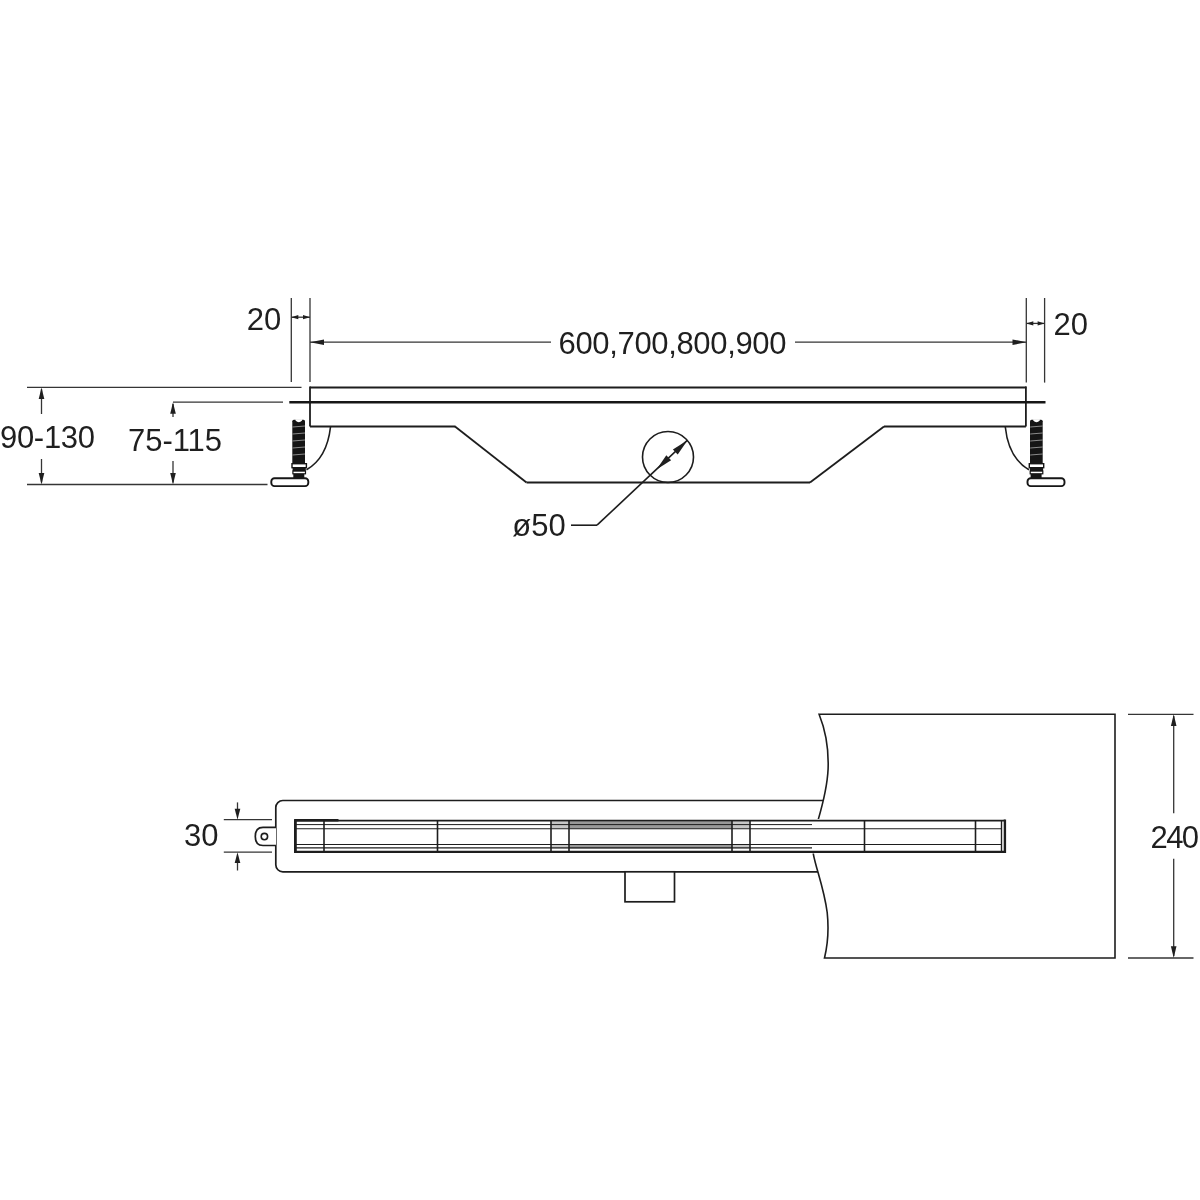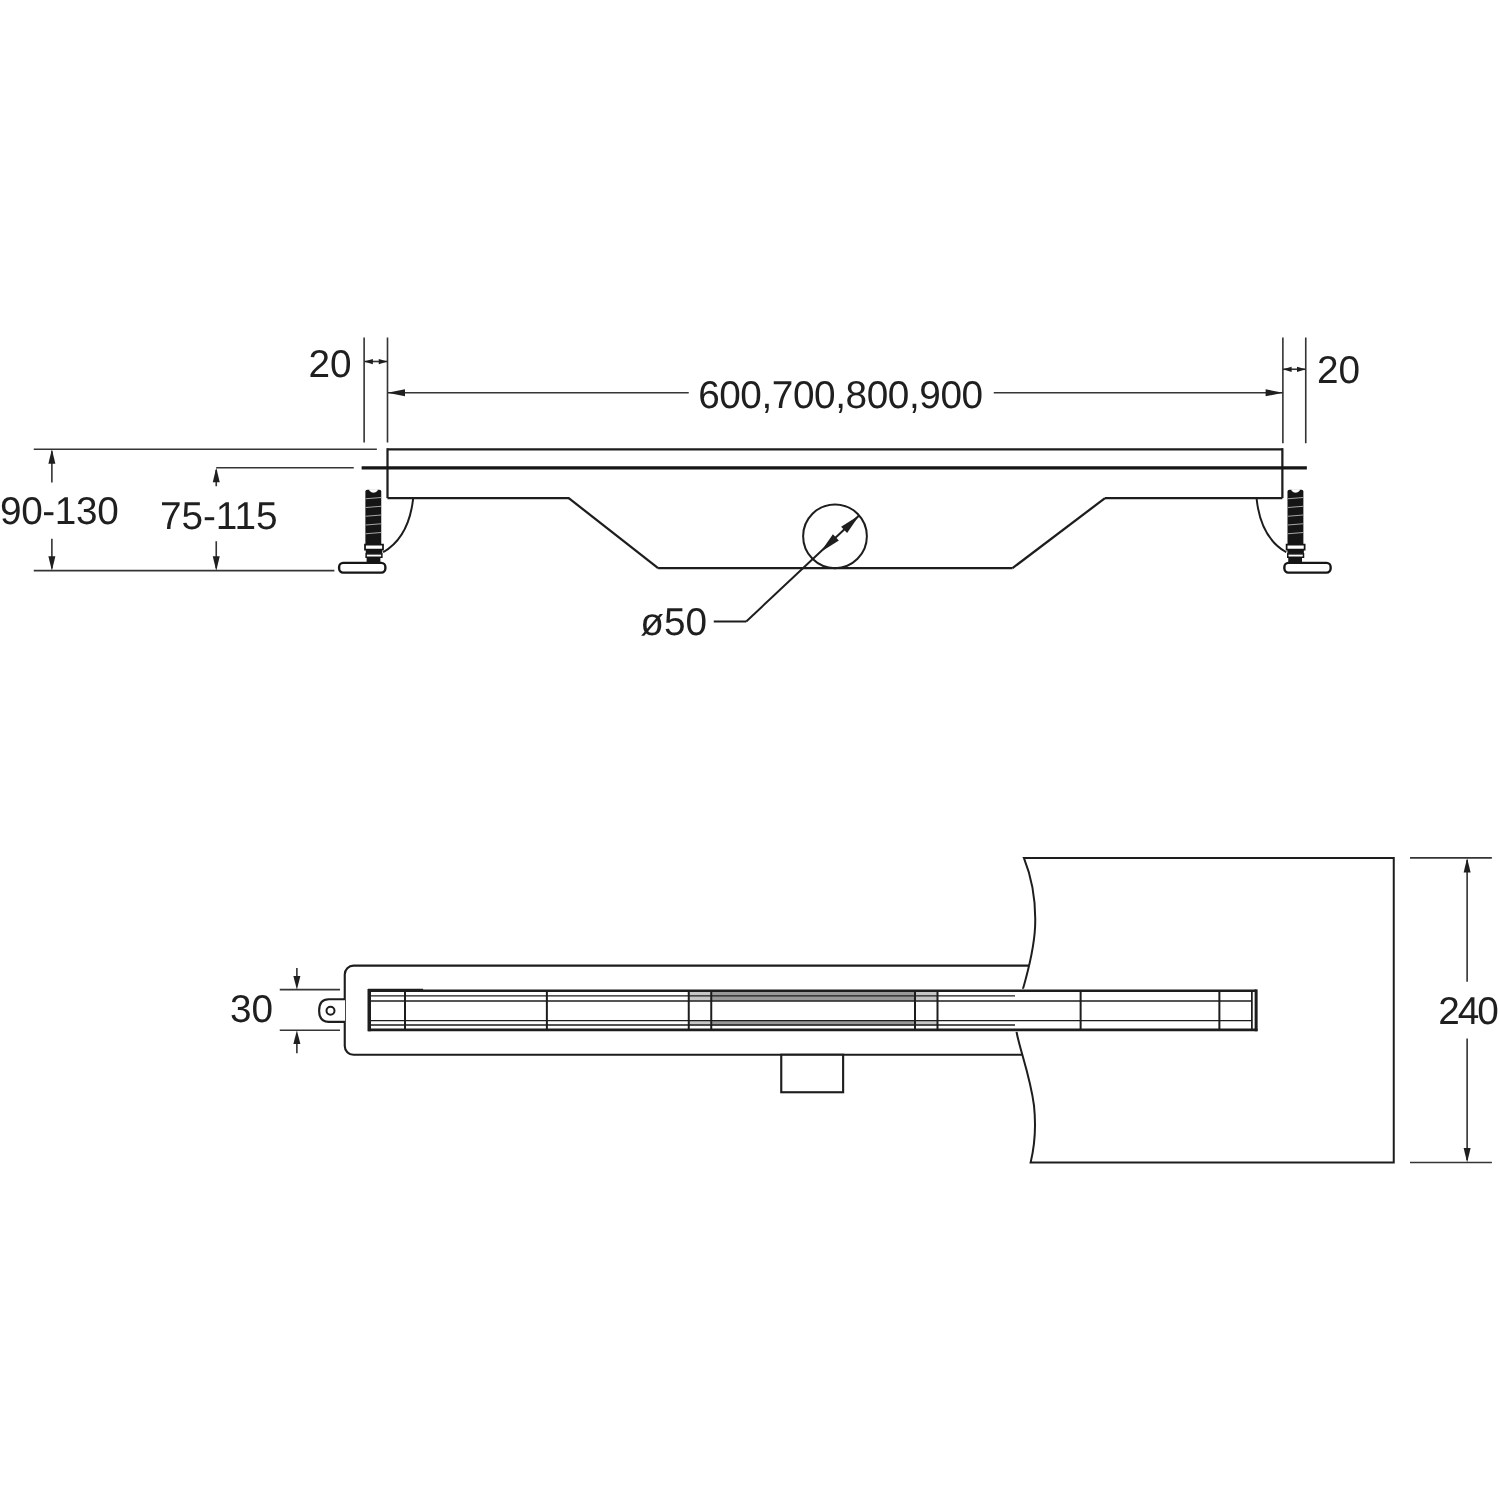--- a/index.html
+++ b/index.html
@@ -1,16 +1,16 @@
 <!DOCTYPE html>
 <html><head>
 <meta charset="utf-8">
 <style>
   html,body{margin:0;padding:0;background:#ffffff;}
-  #page{position:relative;width:1200px;height:1060px;background:#84cc16;overflow:hidden;}
+  #page{position:relative;width:1200px;height:1060px;background:#84cc16;overflow:hidden;margin-top:28px;}
   svg text{font-family:"Liberation Sans", sans-serif;fill:#1f1f1f;}
 </style>
 </head>
 <body>
 <div id="page">
 <svg width="1200" height="1200" viewBox="0 0 1200 1200">
   <rect x="0" y="0" width="1200" height="1200" fill="#ffffff"></rect>
 
   <g stroke="#353535" stroke-width="1.3" fill="none">
     <line x1="27" y1="359.4" x2="301.5" y2="359.4"></line>

